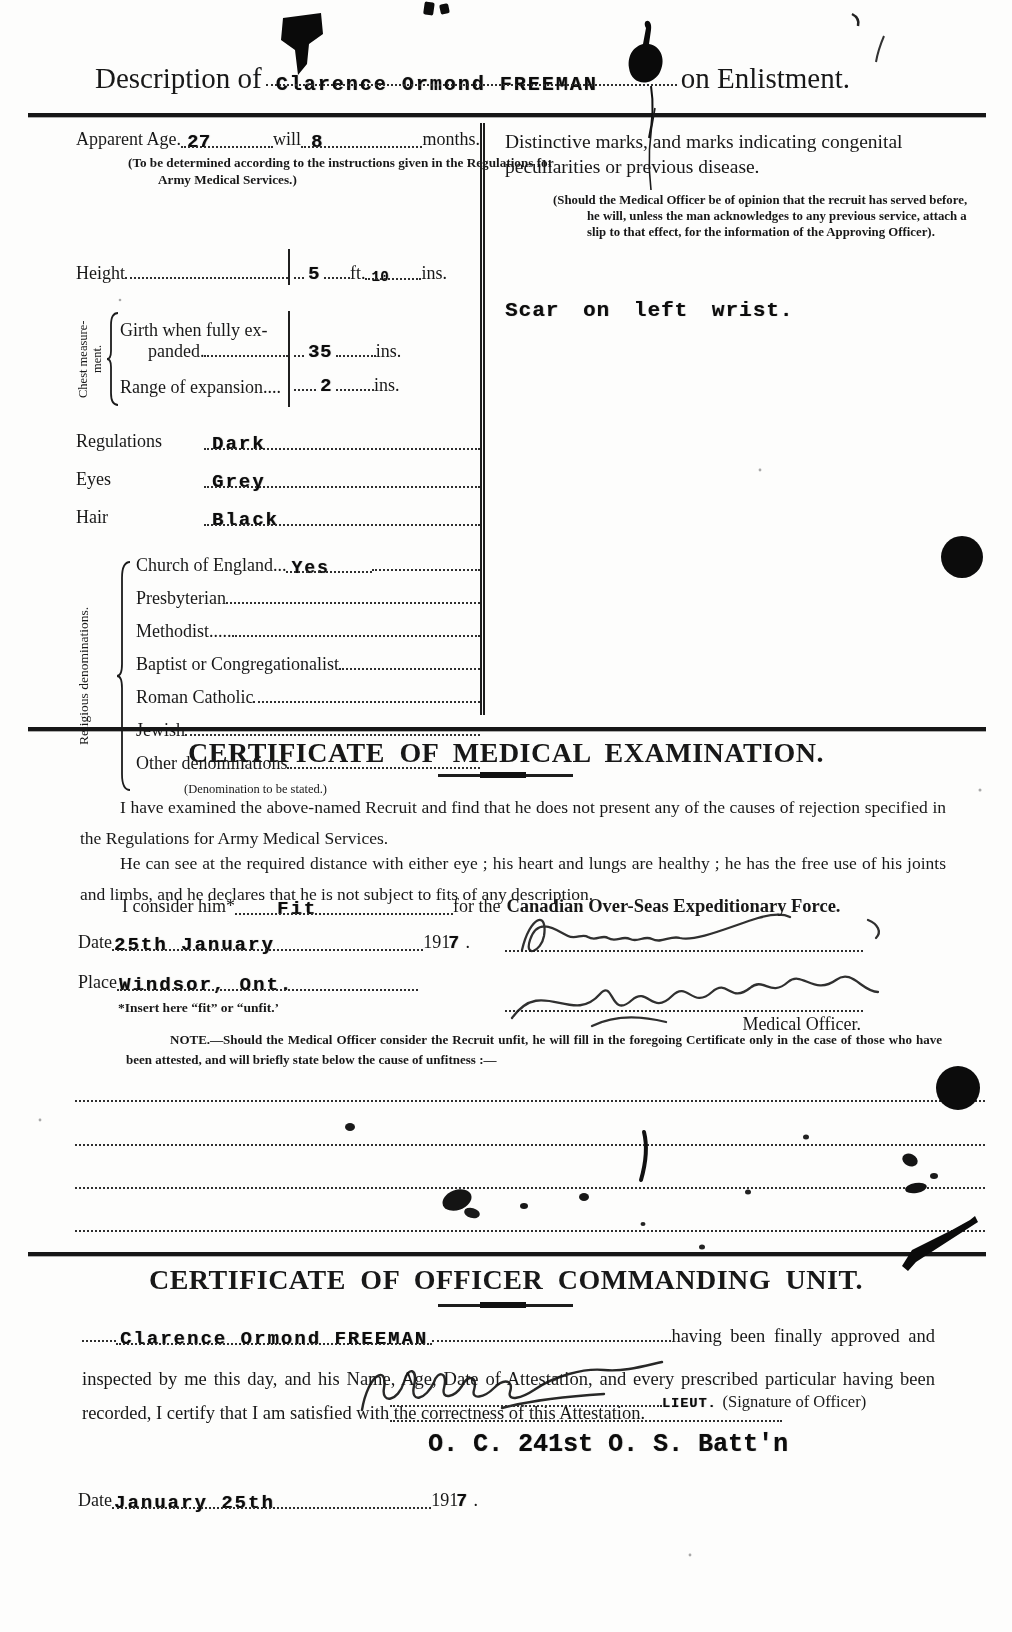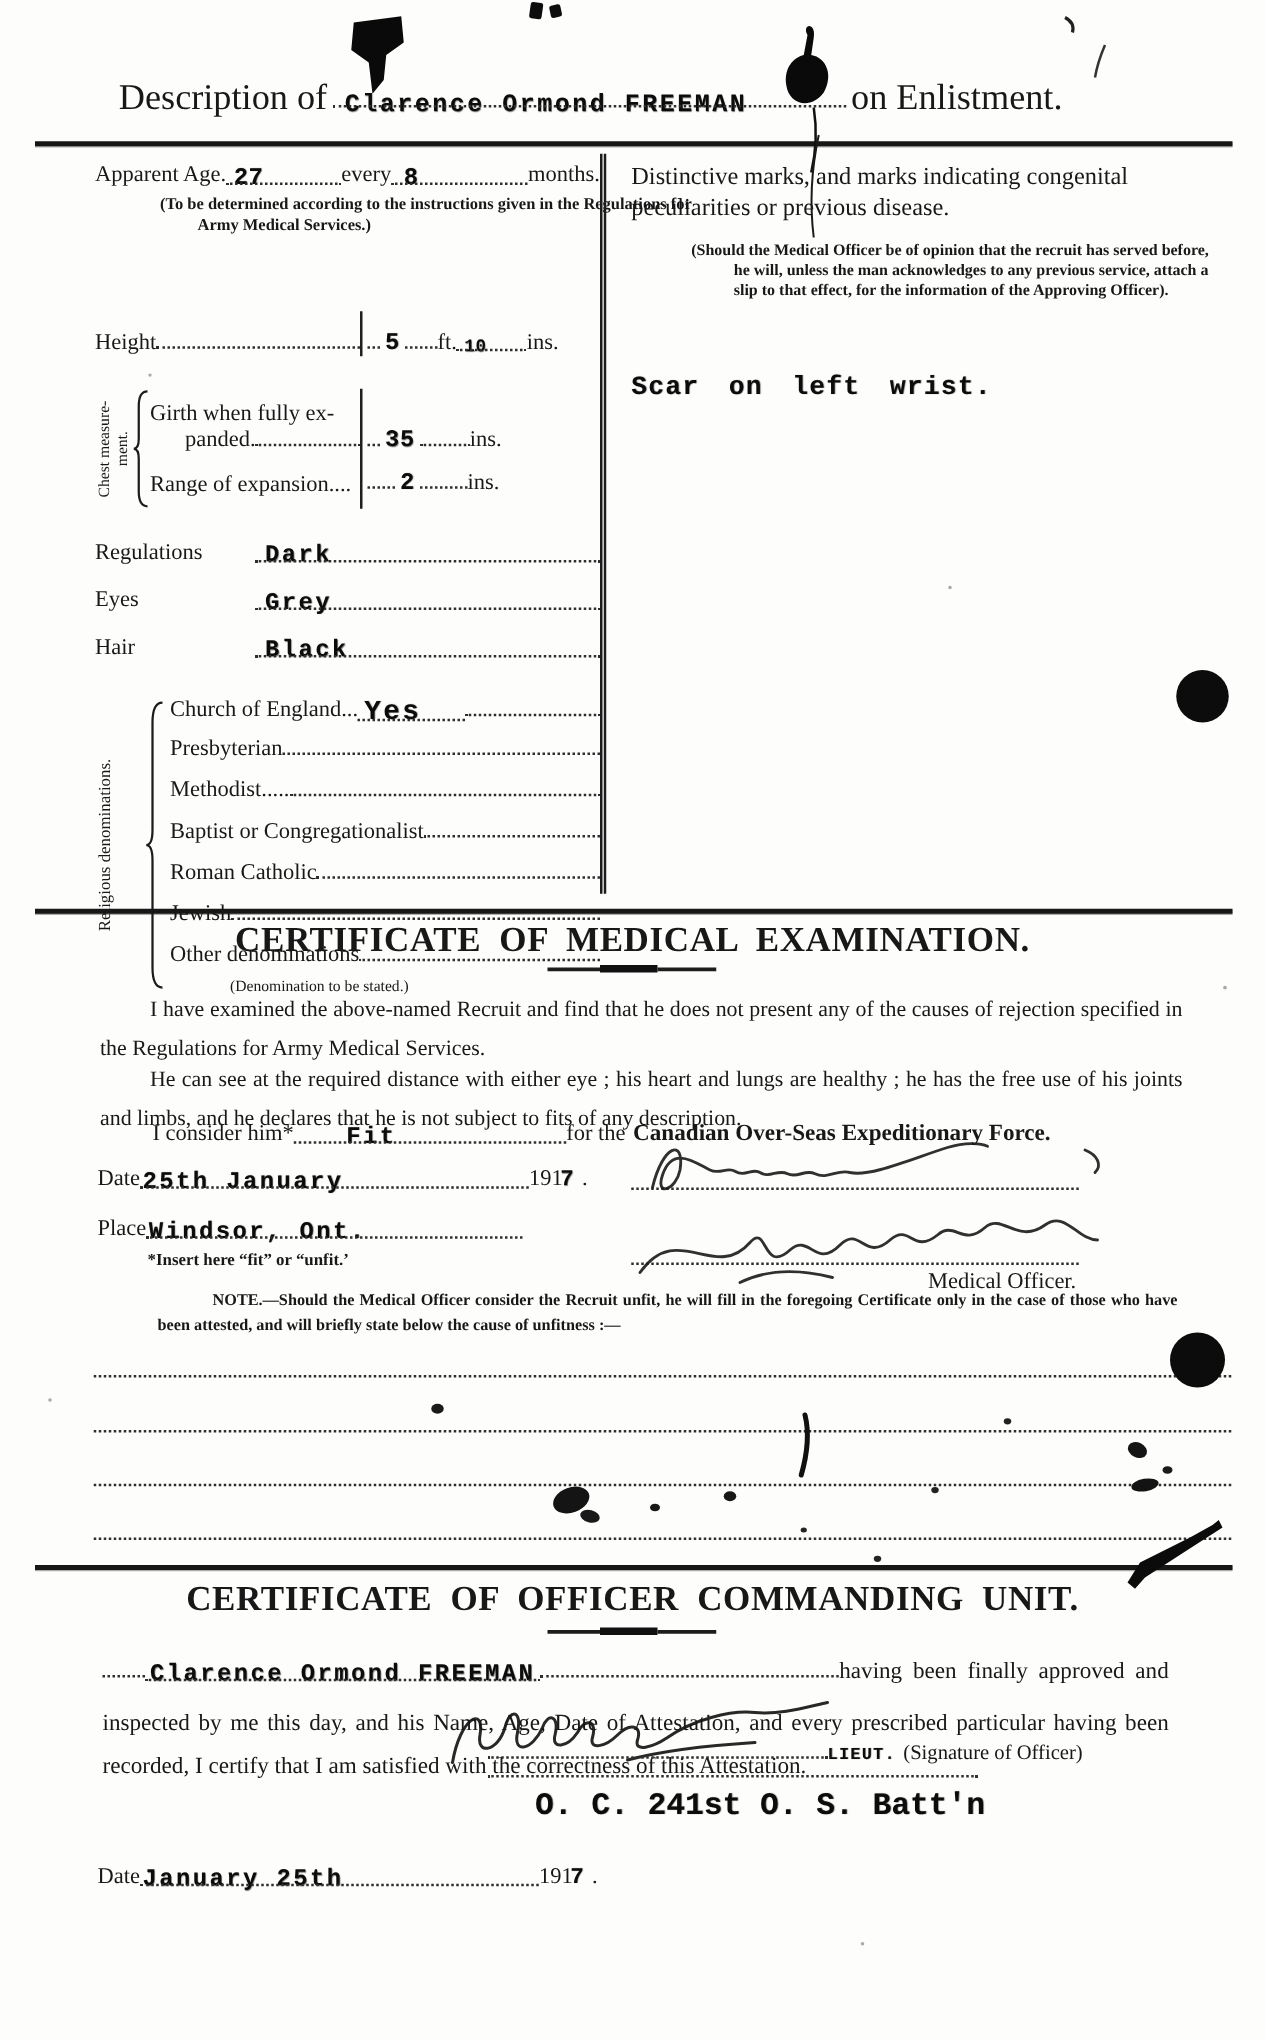--- a/index.html
+++ b/index.html
@@ -62,21 +62,21 @@
   <div class="abs" style="left:76px;top:121px;width:912px;height:596px;display:flex;">
 
     <div style="width:404px;font-size:18px;">
 
       <div class="row" style="margin-top:8px;">
         <span>Apparent Age.</span>
         <span class="fill" style="min-width:92px;">
           <span class="typed typedval" style="font-size:19px;padding:0 6px;">27</span>
           <span class="dots"></span>
         </span>
-        <span>every</span>
+        <span>will</span>
         <span class="fill" style="flex:1;">
           <span class="typed typedval" style="font-size:19px;padding:0 10px;">8</span>
           <span class="dots"></span>
         </span>
         <span>months.</span>
       </div>
       <div class="smallnote" style="margin-top:4px;padding-left:34px;text-indent:-30px;width:396px;font-weight:700;font-size:13.2px;">(To be determined according to the instructions given in the Regulations for Army Medical Services.)</div>
 
       <div style="display:grid;grid-template-columns:212px 1fr;margin-top:60px;">
         <div class="row" style="padding-top:14px;">
@@ -153,21 +153,21 @@
 
       <div style="display:flex;margin-top:10px;">
         <span class="vlabel" style="font-size:13.5px;width:40px;height:225px;align-self:center;"><span>Religious</span> <span>denominations.</span></span>
         <svg width="16" height="232" viewBox="0 0 16 232" style="align-self:center;">
           <path d="M14,2 Q6,2 6,18 L6,104 Q6,116 1,116 Q6,116 6,128 L6,214 Q6,230 14,230" fill="none" stroke="#1c1c1c" stroke-width="1.8"></path>
         </svg>
         <div style="flex:1;padding-left:4px;">
           <div class="row" style="height:33px;">
             <span>Church of England...</span>
             <span class="fill" style="min-width:86px;">
-              <span class="typed typedval" style="font-size:22px;padding:0 5px;letter-spacing:2px;">Yes</span>
+              <span class="typed typedval" style="font-size:18px;padding:0 5px;letter-spacing:2px;">Yes</span>
               <span class="dots"></span>
             </span>
             <span class="leader"></span>
           </div>
           <div class="row" style="height:33px;">
             <span>Presbyterian</span>
             <span class="leader"></span>
           </div>
           <div class="row" style="height:33px;">
             <span>Methodist.....</span>

